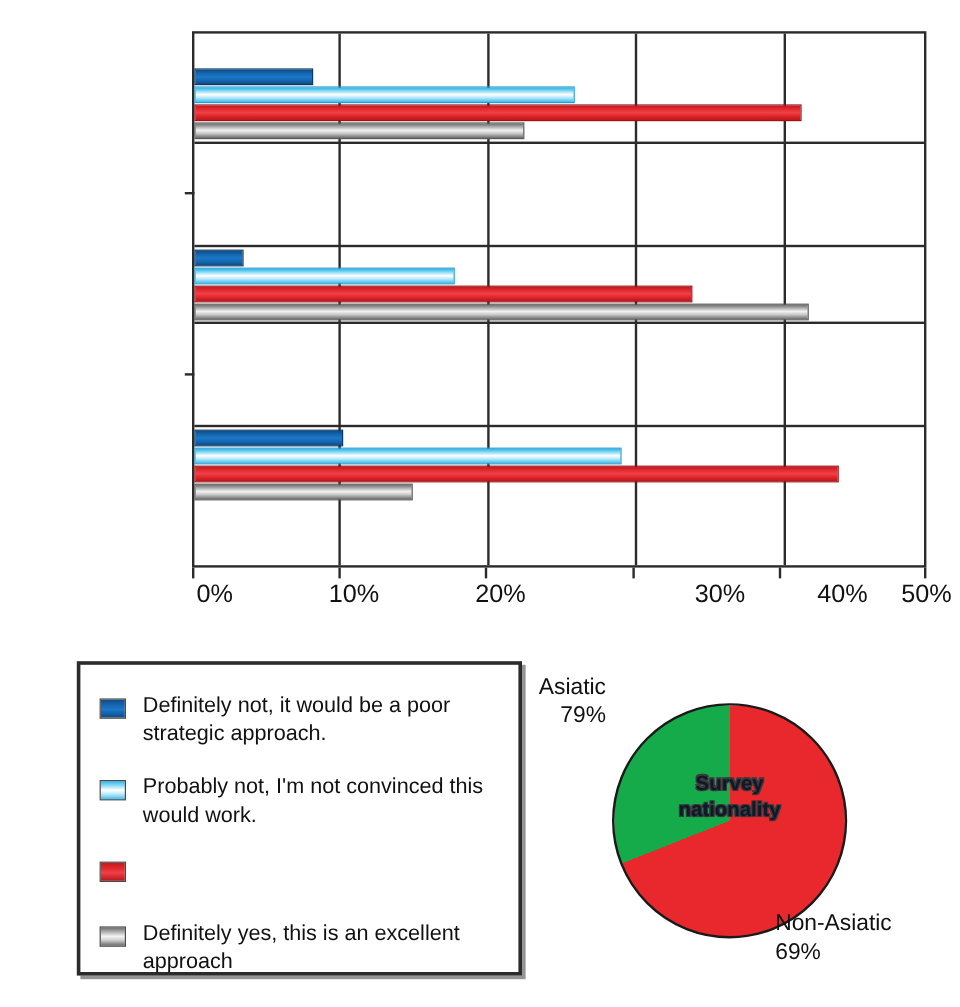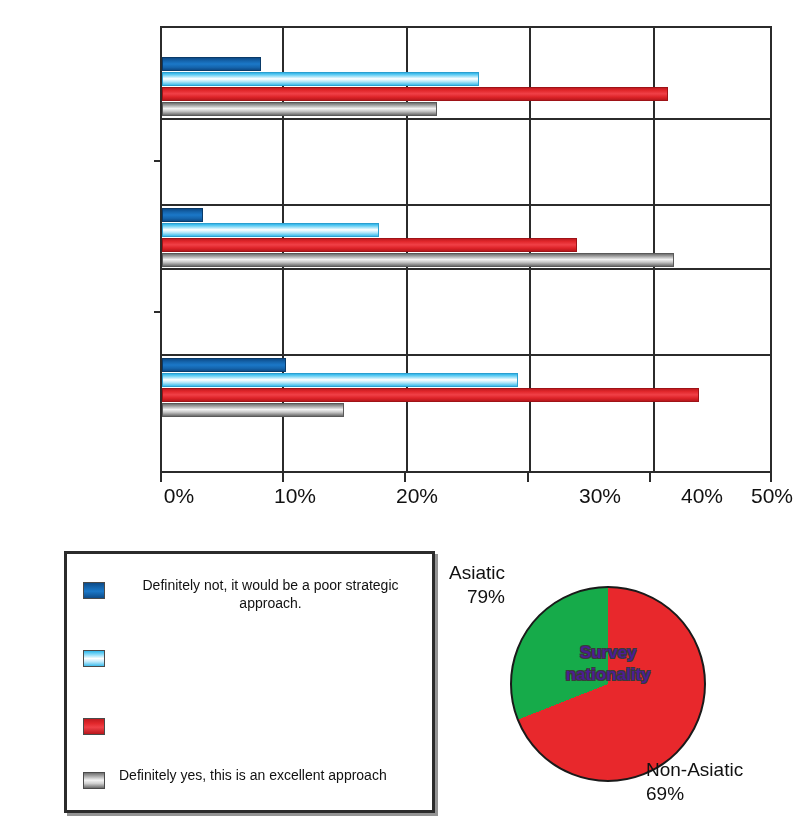--- a/index.html
+++ b/index.html
@@ -147,24 +147,23 @@
   }
   .legend-swatch.red {
     background: linear-gradient(to bottom,
       #c11a1f 0%, #e2282c 30%, #f04047 55%, #b8171c 100%);
   }
   .legend-swatch.gray {
     background: linear-gradient(to bottom,
       #6f6f6f 0%, #a0a0a0 18%, #f4f4f4 48%, #cfcfcf 70%, #6b6b6b 100%);
   }
   .legend-text {
-    font-size: 14px;
+    font-size: 18px;
     line-height: 1.32;
     color: #111;
-    text-align: center;
   }
 
   
   #pie-area {
     position: absolute;
     left: 440px;
     top: 550px;
     width: 360px;
     height: 289px;
   }
@@ -180,21 +179,21 @@
   }
   #pie-center-label {
     position: absolute;
     left: 70px;
     top: 92px;
     width: 196px;
     text-align: center;
     font-size: 17px;
     font-weight: bold;
     line-height: 1.28;
-    color: #4c1d95;
+    color: #0f172a;
     text-shadow:
       1px 1px 0 #3a3a3a, -1px 1px 0 #3a3a3a,
       1px -1px 0 #3a3a3a, -1px -1px 0 #3a3a3a;
     pointer-events: none;
   }
   .pie-label {
     position: absolute;
     font-size: 19px;
     line-height: 1.28;
     color: #111;
@@ -295,20 +294,21 @@
   <div class="xtick-label" style="left:772px;">50%</div>
 </div>
 
 <div id="legend-box">
   <div class="legend-item" style="top:22px;">
     <div class="legend-swatch dblue"></div>
     <div class="legend-text">Definitely not, it would be a poor strategic approach.</div>
   </div>
   <div class="legend-item" style="top:90px;">
     <div class="legend-swatch lblue"></div>
+    <div class="legend-text">Probably not, I'm not convinced this would work.</div>
   </div>
   <div class="legend-item" style="top:158px;">
     <div class="legend-swatch red"></div>
   </div>
   <div class="legend-item" style="top:212px;">
     <div class="legend-swatch gray"></div>
     <div class="legend-text">Definitely yes, this is an excellent approach</div>
   </div>
 </div>
 

